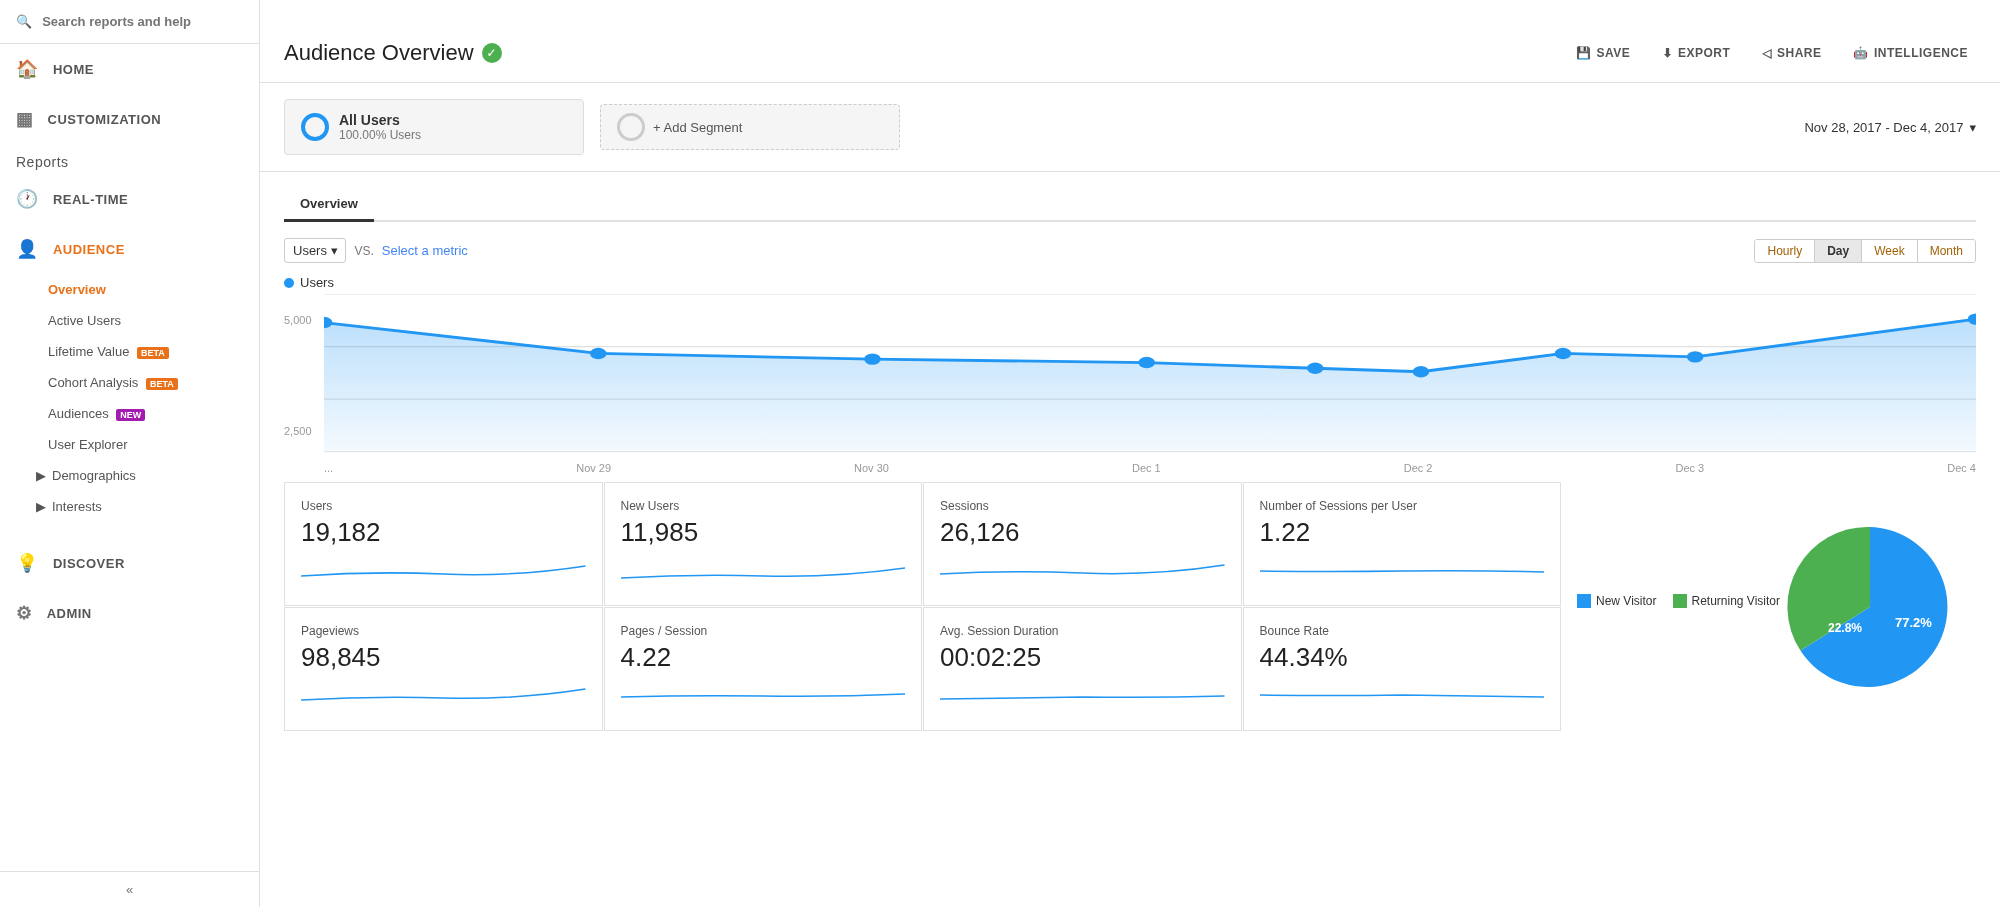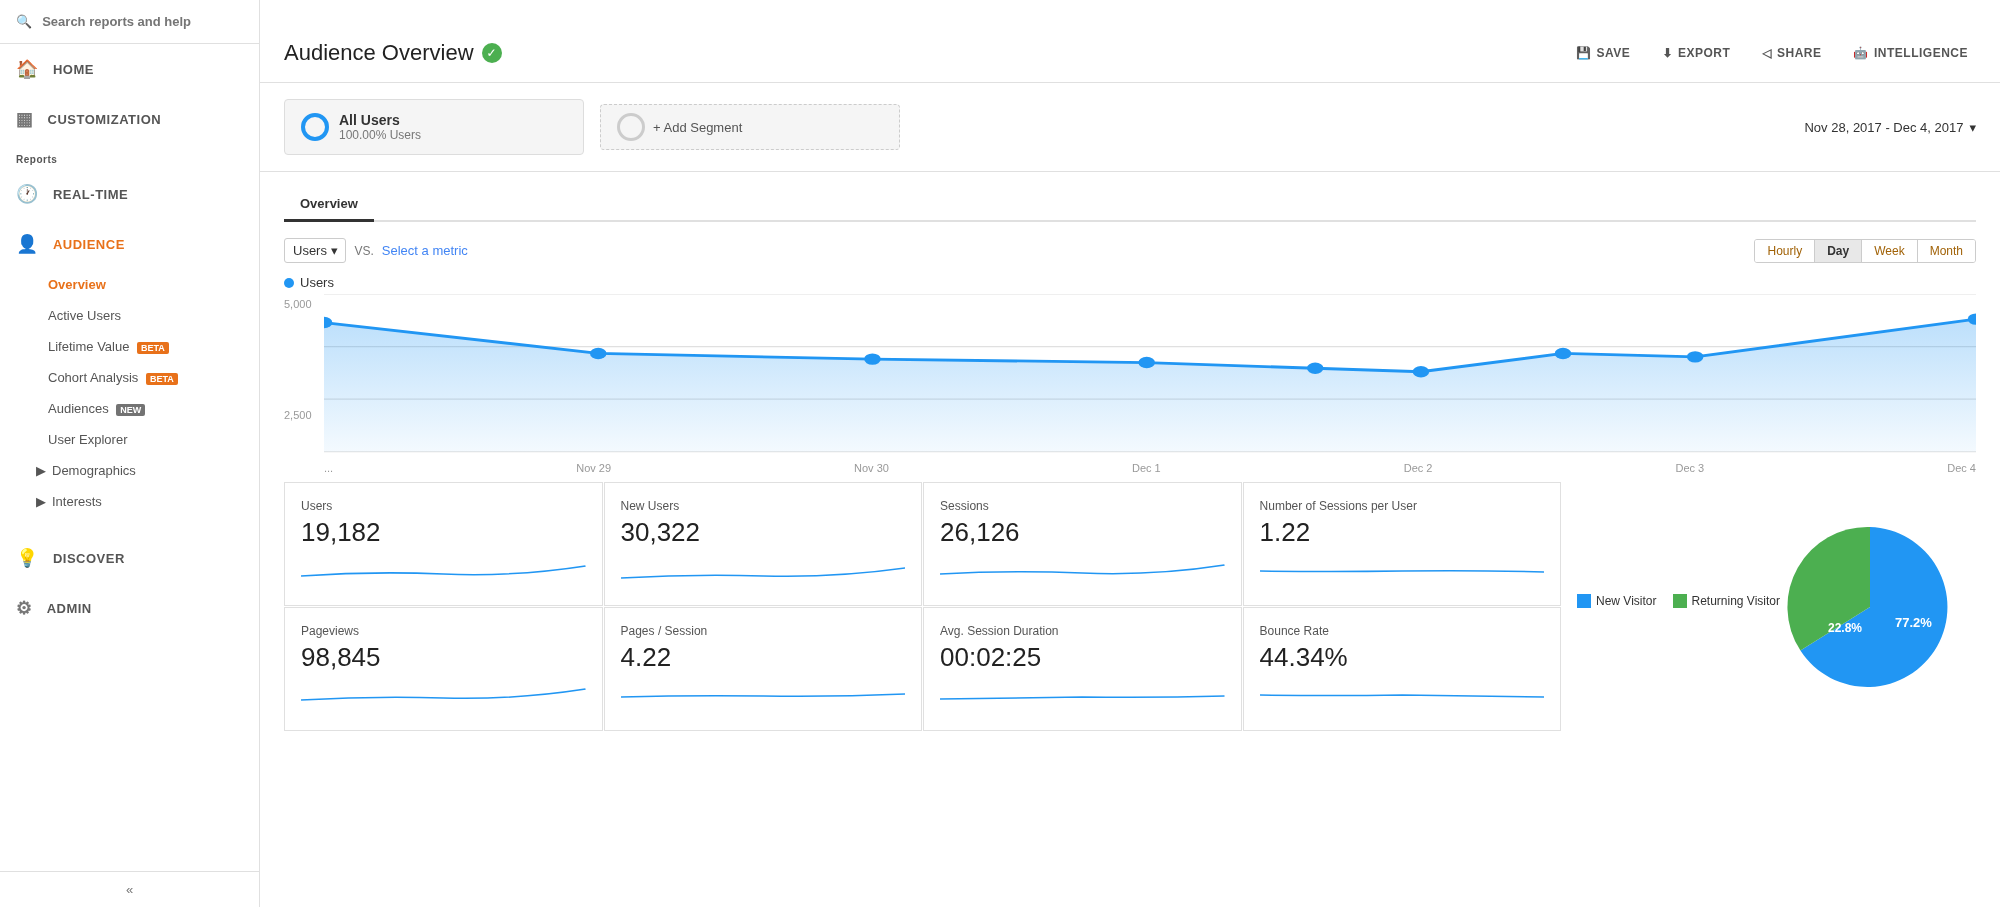--- a/index.html
+++ b/index.html
@@ -39,42 +39,42 @@
       gap: 14px;
       cursor: pointer;
       color: #555;
       font-size: 13px;
       font-weight: 600;
       letter-spacing: 0.5px;
     }
     .sidebar-nav-item .icon { font-size: 18px; color: #777; }
     .sidebar-section-label {
       padding: 10px 16px 4px 16px;
-      font-size: 10px;
-      font-weight: 700;
+      font-size: 14px;
+      font-weight: 400;
       color: #555;
       letter-spacing: 0.5px;
     }
     .sidebar-sub-item {
       padding: 8px 16px 8px 48px;
       cursor: pointer;
       color: #555;
       font-size: 13px;
     }
     .sidebar-sub-item.active { color: #e8711a; font-weight: 600; }
     .sidebar-sub-item .badge {
       font-size: 9px;
       font-weight: 700;
       padding: 1px 4px;
       border-radius: 2px;
       margin-left: 4px;
       vertical-align: middle;
     }
     .badge-beta { background: #e8711a; color: #fff; }
-    .badge-new { background: #737373; color: #fff; }
+    .badge-new { background: #a21caf; color: #fff; }
     .sidebar-group-item {
       display: flex;
       align-items: center;
       padding: 8px 16px 8px 36px;
       cursor: pointer;
       color: #555;
       font-size: 13px;
       gap: 6px;
     }
     .sidebar-collapse-btn {
@@ -285,21 +285,21 @@
     .legend-dot {
       width: 10px;
       height: 10px;
       border-radius: 50%;
       background: #2196f3;
       display: inline-block;
     }
     .chart-y-labels {
       position: absolute;
       left: 0;
-      top: 0;
+      top: 16px;
       display: flex;
       flex-direction: column;
       justify-content: space-between;
       height: 100%;
       font-size: 11px;
       color: #999;
       padding: 4px 0;
     }
     .chart-svg-container {
       position: absolute;
@@ -578,21 +578,21 @@
           <div class="stat-card">
             <div class="stat-label">Users</div>
             <div class="stat-value">19,182</div>
             <svg class="stat-sparkline" viewBox="0 0 200 30" preserveAspectRatio="none">
               <path d="M0,20 Q50,15 100,18 Q150,21 200,10" fill="none" stroke="#2196f3" stroke-width="1.5"></path>
             </svg>
           </div>
 
           <div class="stat-card">
             <div class="stat-label">New Users</div>
-            <div class="stat-value">30,322</div>
+            <div class="stat-value">11,985</div>
             <svg class="stat-sparkline" viewBox="0 0 200 30" preserveAspectRatio="none">
               <path d="M0,22 Q50,18 100,20 Q150,22 200,12" fill="none" stroke="#2196f3" stroke-width="1.5"></path>
             </svg>
           </div>
 
           <div class="stat-card">
             <div class="stat-label">Sessions</div>
             <div class="stat-value">26,126</div>
             <svg class="stat-sparkline" viewBox="0 0 200 30" preserveAspectRatio="none">
               <path d="M0,18 Q50,14 100,17 Q150,20 200,9" fill="none" stroke="#2196f3" stroke-width="1.5"></path>

